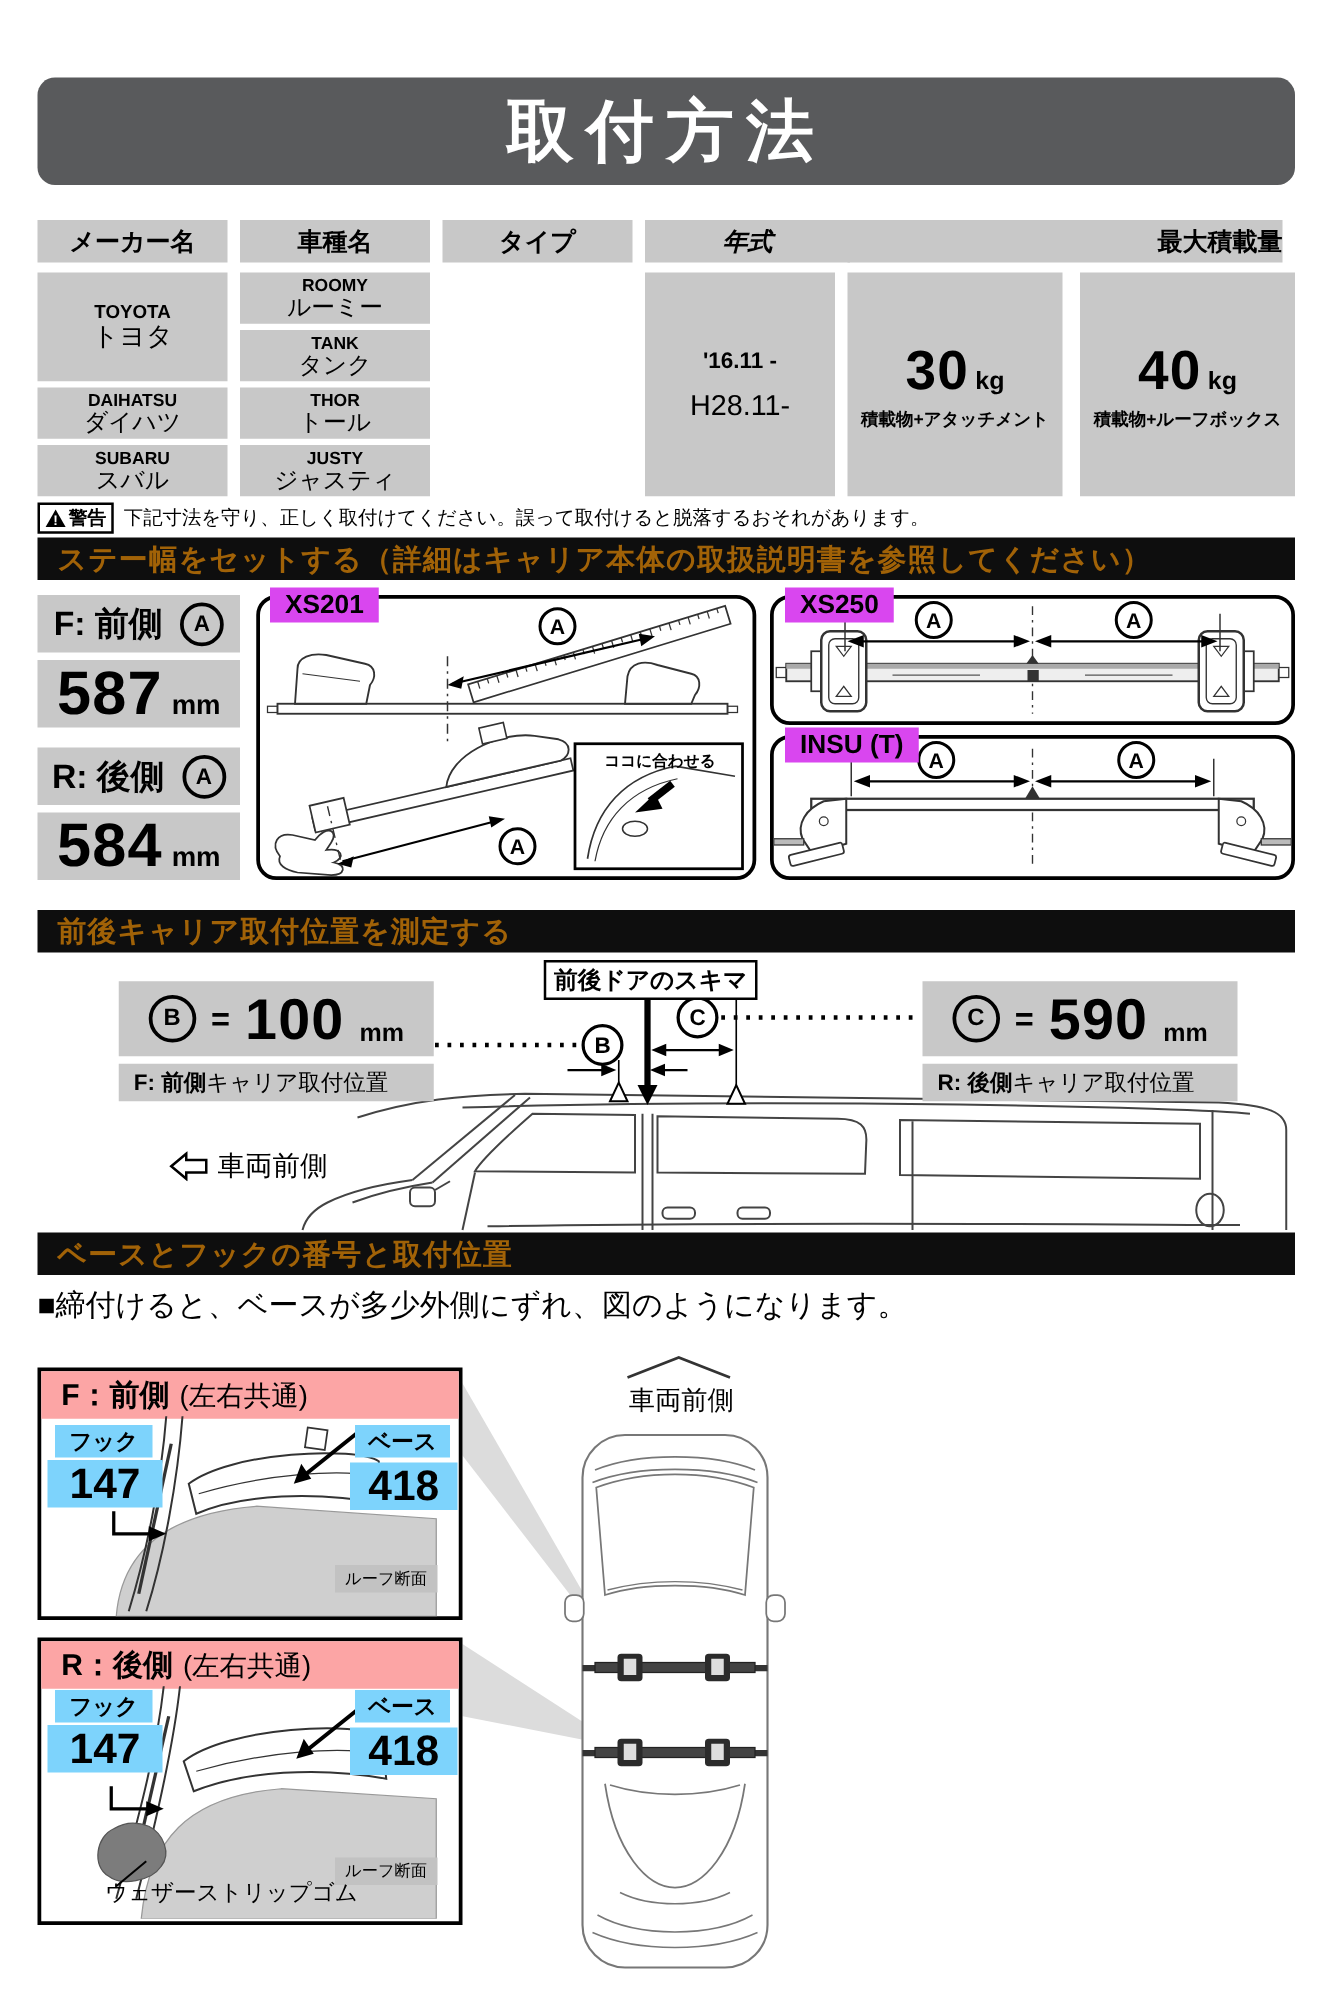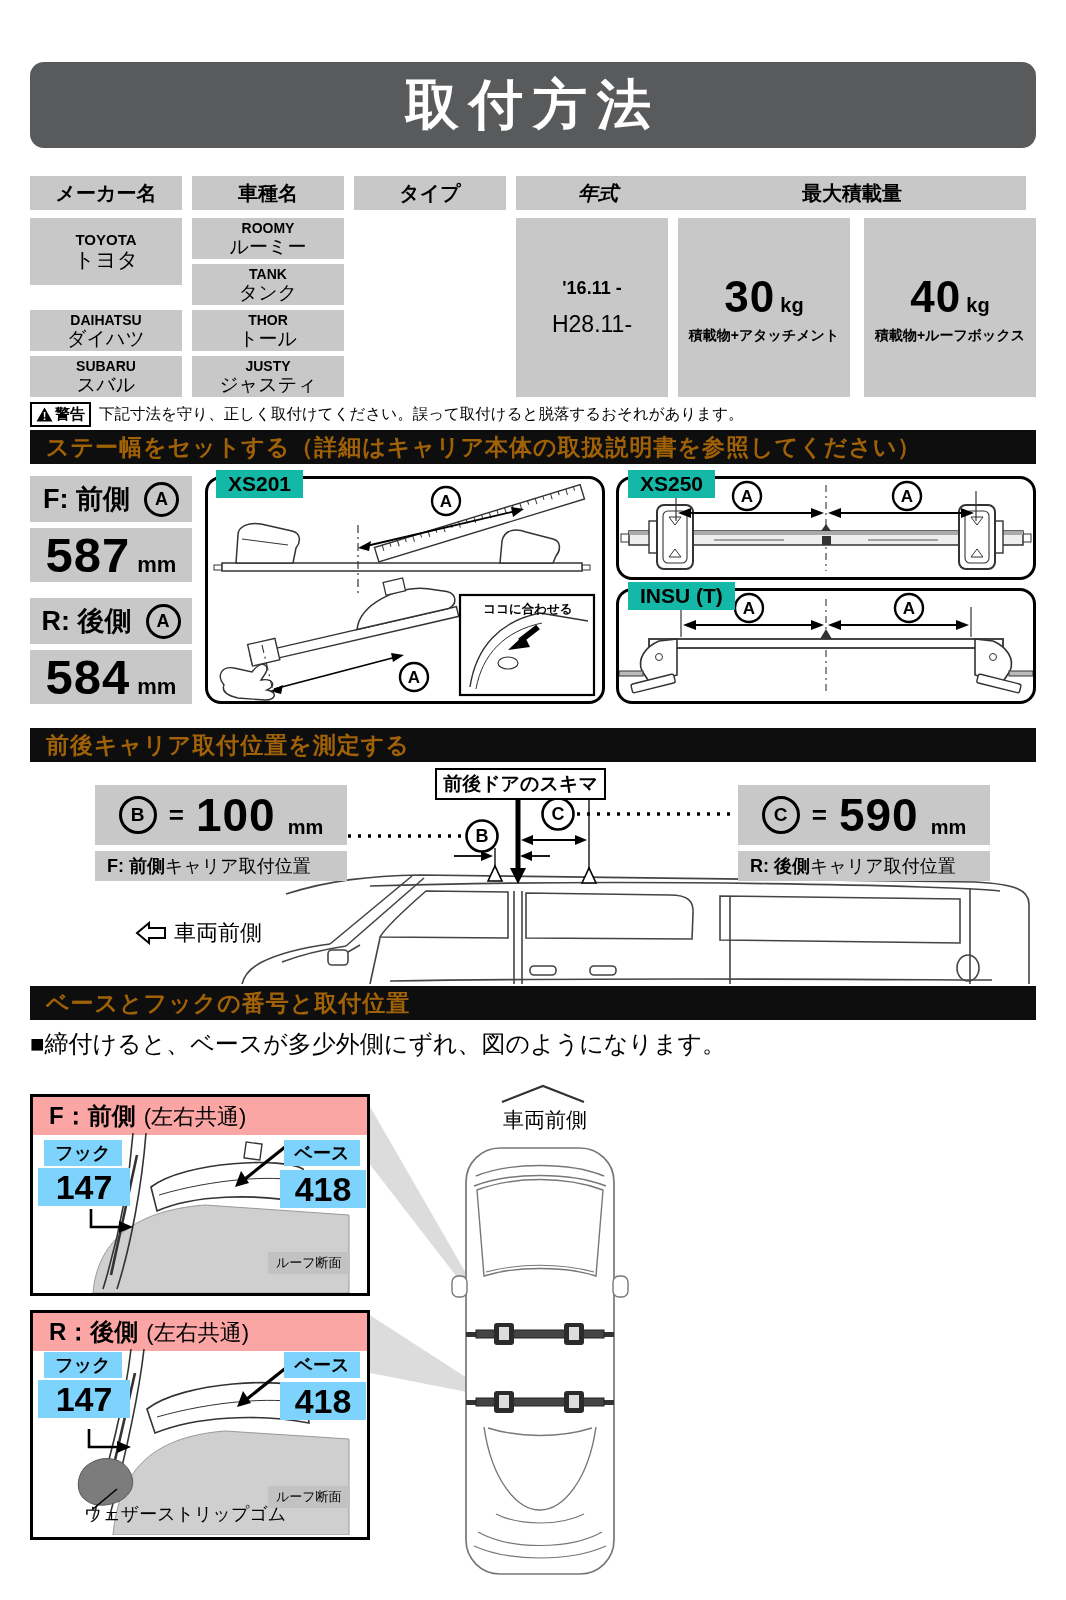--- a/index.html
+++ b/index.html
@@ -7,21 +7,21 @@
         font-family:"Liberation Sans","DejaVu Sans",sans-serif;color:#000;}
   .abs{position:absolute;}
   .gray{background:#c8c8c8;}
   .cell{display:flex;flex-direction:column;align-items:center;justify-content:center;text-align:center;line-height:1.15;}
   .hdrcell{display:flex;align-items:center;justify-content:center;font-weight:bold;font-size:20px;}
   .bar{background:#0e0e0e;color:#a16207;font-weight:bold;font-size:23px;display:flex;align-items:center;
        padding-left:16px;letter-spacing:1px;box-sizing:border-box;}
   .circ{display:inline-flex;align-items:center;justify-content:center;border:3px solid #000;border-radius:50%;
         font-weight:bold;background:transparent;}
   .panel{border:3.5px solid #000;border-radius:16px;background:#fff;box-sizing:border-box;}
-  .plabel{background:#14b8a6;font-weight:bold;font-size:21px;padding:1px 12px;line-height:26px;}
+  .plabel{background:#d946ef;font-weight:bold;font-size:21px;padding:1px 12px;line-height:26px;}
   .subpanel{border:3px solid #000;background:#fff;box-sizing:border-box;z-index:2;}
   .subhdr{background:#fca5a5;display:flex;align-items:baseline;gap:8px;padding:3px 0 3px 16px;
           font-size:24px;box-sizing:border-box;}
   .lblbox{background:#7dd3fc;display:flex;align-items:center;justify-content:center;font-weight:bold;z-index:3;}
   .bignum{font-weight:bold;letter-spacing:1px;}
   .capbox{background:#c8c8c8;display:flex;align-items:center;justify-content:flex-start;padding-left:12px;font-size:18px;box-sizing:border-box;}
   svg text{font-family:"Liberation Sans","DejaVu Sans",sans-serif;}
 </style>
 </head>
 <body>
@@ -38,25 +38,25 @@
     </div>
   <div class="abs gray hdrcell" style="left:192px;top:176px;width:152px;height:34px;">
       <span>車種名</span>
     </div>
   <div class="abs gray hdrcell" style="left:354px;top:176px;width:152px;height:34px;">
       <span>タイプ</span>
     </div>
   <div class="abs gray hdrcell" style="left:516px;top:176px;width:164px;height:34px;font-style:italic;">
       <span>年式</span>
     </div>
-  <div class="abs gray hdrcell" style="left:678px;top:176px;width:348px;height:34px;">
+  <div class="abs gray hdrcell" style="left:678px;top:176px;width:348px;height:34px;justify-content:flex-end;">
       <span>最大積載量</span>
     </div>
 
-  <div class="abs gray cell" style="left:30px;top:218px;width:152px;height:67px;">
+  <div class="abs gray cell" style="left:30px;top:218px;width:152px;height:87px;">
     <span style="font-size:15px;font-weight:bold;">TOYOTA</span>
     <span style="font-size:21px;">トヨタ</span>
   </div>
   <div class="abs gray cell" style="left:30px;top:310px;width:152px;height:41px;">
     <span style="font-size:14px;font-weight:bold;">DAIHATSU</span>
     <span style="font-size:19px;">ダイハツ</span>
   </div>
   <div class="abs gray cell" style="left:30px;top:356px;width:152px;height:41px;">
     <span style="font-size:14px;font-weight:bold;">SUBARU</span>
     <span style="font-size:19px;">スバル</span>

